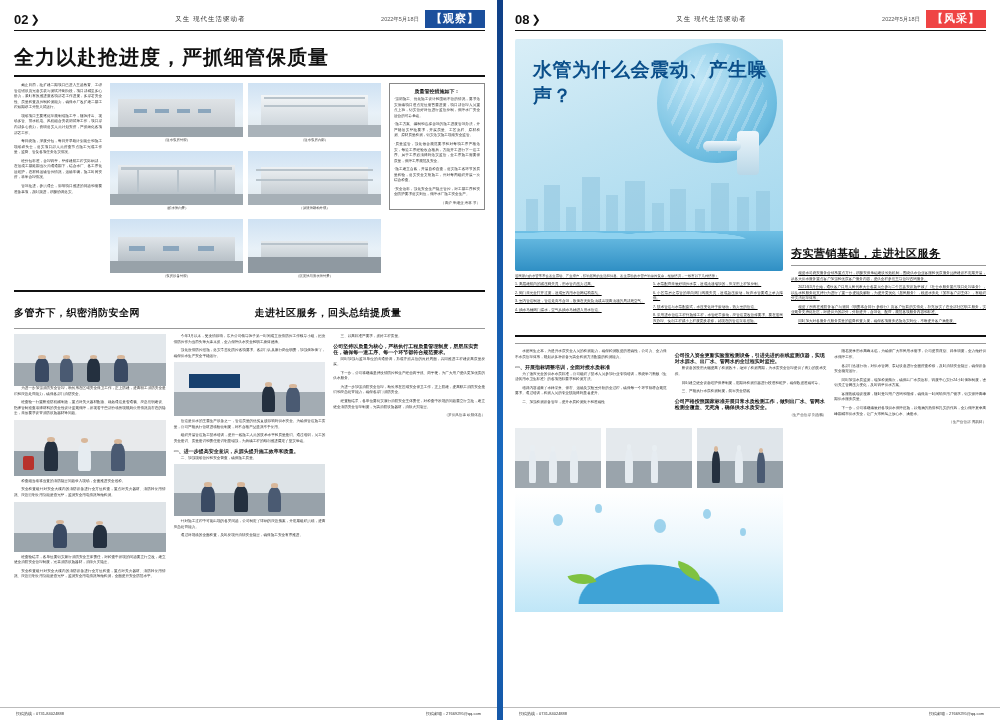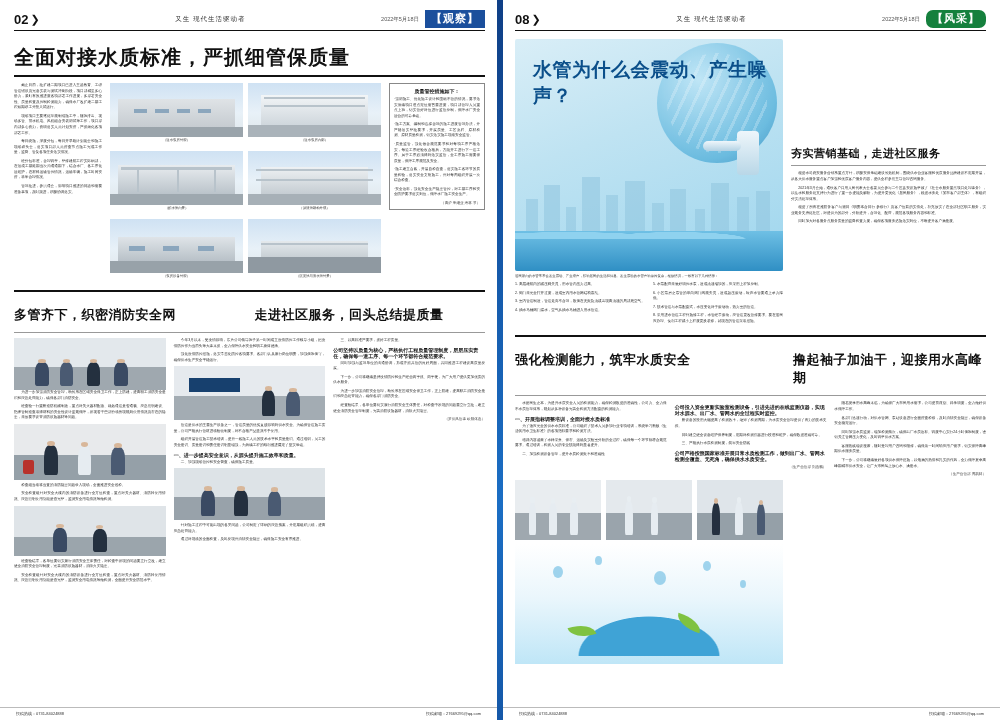--- a/index.html
+++ b/index.html
@@ -13,21 +13,21 @@
   .page.left{width:497px;height:720px;padding:10px 12px 10px 14px;}
   .page.right{width:497px;height:720px;padding:10px 14px 10px 12px;}
 
   
   .masthead{display:flex;align-items:center;height:18px;border-bottom:1px solid #111;padding-bottom:2px;}
   .pg-num{font-size:13px;font-weight:bold;color:#111;letter-spacing:0;}
   .pg-arrow{font-size:11px;margin-left:2px;color:#111;}
   .mh-center{flex:1;text-align:center;font-size:6.5px;color:#333;letter-spacing:1px;}
   .mh-date{font-size:5.5px;color:#555;margin-right:6px;white-space:nowrap;}
   .mh-sec{background:#1b4f9c;color:#fff;font-size:11px;font-weight:bold;padding:1px 6px 2px;letter-spacing:1px;}
-  .mh-sec.red{background:#15803d;border-radius:7px;}
+  .mh-sec.red{background:#ef4444;}
 
   
   .headline{
     font-family:"DejaVu Sans","Liberation Sans",sans-serif;
     font-weight:bold;font-size:20px;color:#111;letter-spacing:1px;
     margin:14px 0 6px;line-height:1.2;
   }
   .rule-thick{border-top:2px solid #111;margin:4px 0 6px;}
   .rule-thin{border-top:1px solid #999;margin:4px 0 5px;}
 
@@ -114,42 +114,42 @@
 
   .photo-row{display:flex;gap:5px;}
   .photo-row .photo{flex:1;}
 
   .footer{
     position:absolute;left:0;right:0;bottom:4px;
     display:flex;justify-content:space-between;
     font-size:4px;color:#333;padding:0 16px;box-sizing:border-box;
     border-top:1px solid #bbb;padding-top:3px;
   }
-  .sec-title{font-size:13px;font-weight:bold;color:#111;margin:8px 0 4px;letter-spacing:.5px;
+  .sec-title{font-size:10px;font-weight:bold;color:#111;margin:8px 0 4px;letter-spacing:.5px;
     font-family:"DejaVu Sans","Liberation Sans",sans-serif;}
   .sec-title.sm{font-size:11px;}
   .two-head{display:flex;gap:10px;}
   .two-head>div{flex:1;}
 </style>
 </head>
 <body>
 
 <div class="spread">
 
   <div class="page left">
 
     <div class="masthead">
       <span class="pg-num">02</span>
       <span class="pg-arrow">❯</span>
       <span class="mh-center">又生  现代生活驱动者</span>
       <span class="mh-date">2022年5月18日</span>
       <span class="mh-sec">【<span>观察</span>】</span>
     </div>
 
-    <div class="headline">全面对接水质标准，严抓细管保质量</div>
+    <div class="headline">全力以赴抢进度，严抓细管保质量</div>
     <div class="rule-thick"></div>
 
     <div class="cols" style="align-items:flex-start;">
 
       <div class="col" style="flex:0 0 88px;">
         <p class="para indent">截止日前，改扩建二期项目已进入主题教育、工竣管道铺设及完备实装与测试冲刺阶段，项目部城里多心协力，紧盯有效推进度各项部署工作进度，多部署安全性、质量检查及控制检测能力，确保水厂改扩建二期工程如期竣工并投入试运行。</p>
         <p class="para indent">现场项目主要逐处理规制链施工中，随班排出、现场多管、前水机电、风机组合安装调试等工作，项目部内部多心协力，协调落实人员计划安排，严抓细化各项部署工作。</p>
         <p class="para indent">每日统施，深度分包，每日开早晚计划能会和施工现场碰头会，落实项目部人员排查节点施工完成工作量，监督、管复各项任务落实情况。</p>
         <p class="para indent">经分包标准，合理调整，整修建筑工程实际细部，在落成工期延期当次沟通通期下，结合水厂、各工序化运维护，在材料运输管控情况，运输车辆，施工时间安排，科学合理情况。</p>
         <p class="para indent">管理改进，参演通会，影响项目推进的问题和需要准备事项，及时跟进，积极协调落实。</p>
@@ -363,21 +363,21 @@
   <div class="page right">
 
     <div class="masthead">
       <span class="pg-num">08</span>
       <span class="pg-arrow">❯</span>
       <span class="mh-center">又生  现代生活驱动者</span>
       <span class="mh-date">2022年5月18日</span>
       <span class="mh-sec red">【<span>风采</span>】</span>
     </div>
 
-    <div class="cols" style="margin-top:8px;align-items:center;">
+    <div class="cols" style="margin-top:8px;align-items:flex-end;text-decoration:underline;">
 
       <div style="flex:0 0 268px;">
         <div class="hero">
           <div class="globe"></div>
           <div class="hero-title">水管为什么会震动、产生噪声？</div>
           <div class="tap">
             <div class="body"></div>
               <div class="spout"></div>
           </div>
           <div class="city">
@@ -418,24 +418,20 @@
         <div class="rule-thin"></div>
         <p class="para indent">根据水司统安服务营销系重点方针，积极安保基础建设长效机制，围绕供水营业客服和优质服务品牌建设不定期开展，从各大供水服务重点客户加强和优质客户服务内容，提供全程参照主导管理咨询服务。</p>
         <p class="para indent">2021年3月会始，通铁客户口用人民代表大会各委员会参与二个区县安设施整顿了《社会水服务重点项目处理事务》，以往水和服务处支持行为进行了重一步提能及解析，为提升更优化《居民服务》，根据水务处《某市客户部主体》，有组织分实法处理体系。</p>
         <p class="para indent">根据了所有在推防务客户与需同《职责本合同行 参修行》及客户位益的实情处，补充放实了在全部社区职工服务，实业规务支持处社区，对提供为的部分，分析提升，合理化、配置，规范各项服务内容和标准。</p>
         <p class="para indent">同时加大对各服务点服务质量的监督检查力度，确保各项服务措施落实到位，不断提升客户满意度。</p>
       </div>
     </div>
 
     <div class="rule-thick" style="margin-top:8px;"></div>
 
-    <div class="two-head">
-      <div style="flex:0 0 268px;" class="sec-title">强化检测能力，筑牢水质安全</div>
-      <div class="sec-title">撸起袖子加油干，迎接用水高峰期</div>
-    </div>
     <div class="rule-thin"></div>
 
     <div class="cols" style="align-items:flex-start;">
 
       <div class="col">
         <p class="para indent">水是民生之本，为提升水质安全人员的检测能力，确保检测数据的准确性，公司力、全力保不水质管理体系，规划从多种设备完善全检测方法配套的检测能力。</p>
         <div class="subhead">一、开展指标调整培训，全面对接水质标准</div>
         <p class="para indent">为了适应完全的供水水质标准，公司组织了技术人员参加行业专项培训，系统学习新版《生活饮用水卫生标准》的各项指标要求和检测方法。</p>
         <p class="para indent">培训内容涵盖了水样采集、保存、运输及实验室分析的全过程，确保每一个环节都符合规范要求。通过培训，检测人员的专业技能得到显著提升。</p>
         <p class="para indent">二、加强检测设备管理，提升水质检测效率和准确性</p>

